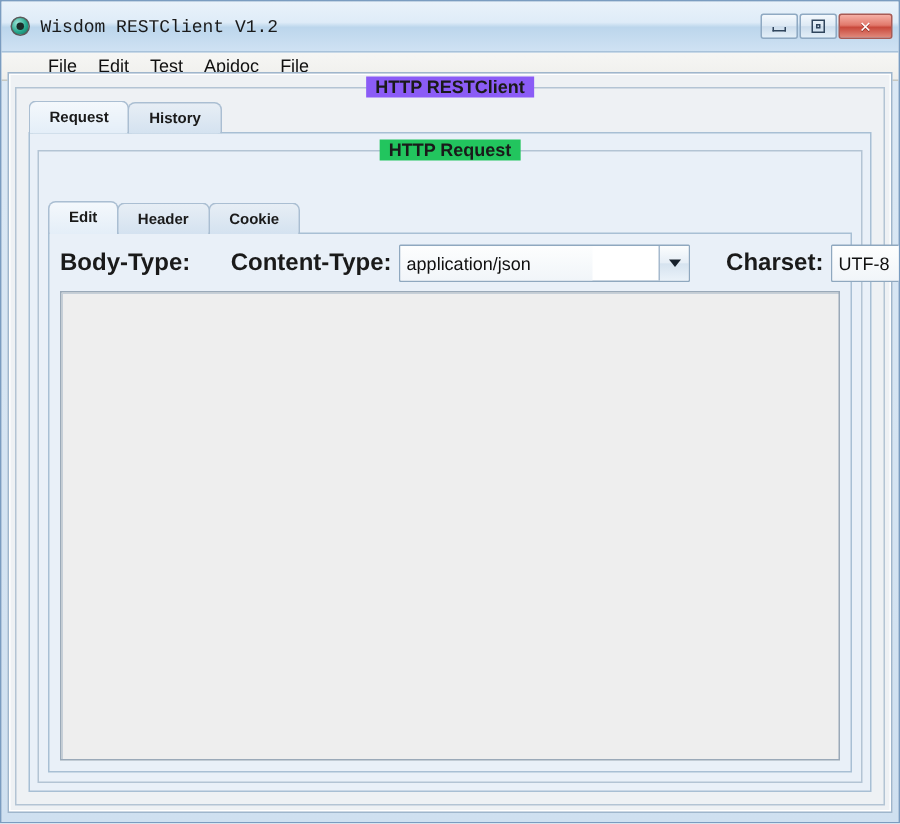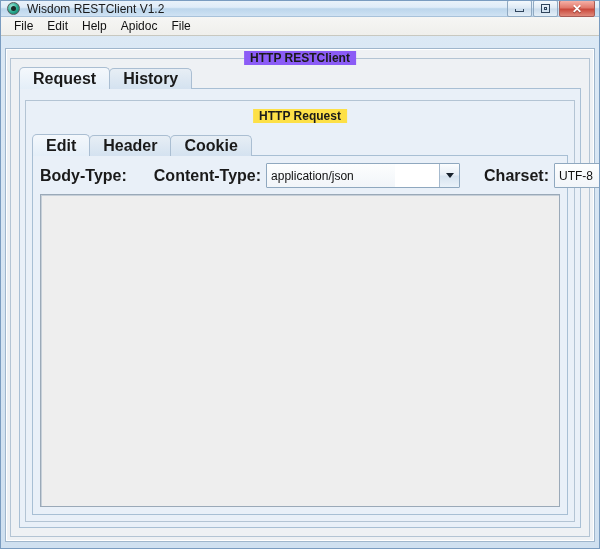--- a/index.html
+++ b/index.html
@@ -20,28 +20,29 @@
     height: 549px;
     box-sizing: border-box;
     background: linear-gradient(to bottom, #dce9f5 0%, #cfe0f0 100%);
     border: 1px solid #7a9cc0;
     overflow: hidden;
   }
 
   
   .titlebar {
     position: relative;
-    height: 16px;
+    height: 34px;
     box-sizing: border-box;
     background: linear-gradient(to bottom,
         #e9f2fa 0%, #dfecf8 42%, #bcd6ec 52%, #cfe2f3 100%);
     border-bottom: 1px solid #a8c2da;
     display: flex;
     align-items: center;
     padding: 0 2px 0 6px;
+    font-family: Liberation Mono, monospace;
   }
   .app-icon {
     width: 13px;
     height: 13px;
     border-radius: 50%;
     background: radial-gradient(circle at 35% 32%, #9fe6d8 0%, #27a88e 55%, #0f6e5c 100%);
     border: 1px solid #5a5a5a;
     box-sizing: border-box;
     position: relative;
     flex: 0 0 auto;
@@ -115,21 +116,21 @@
     text-shadow: 0 1px 0 #8e2f25;
   }
 
   
   .menubar {
     height: 19px;
     box-sizing: border-box;
     background: linear-gradient(to bottom, #f6f6f4 0%, #efefec 100%);
     border-bottom: 1px solid #c8c8c0;
     display: flex;
-    padding-left: 6px;
+    padding-left: 24px;
   }
   .menu-item {
     padding: 2px 7px;
     font-size: 12px;
     color: #101010;
     cursor: default;
     white-space: nowrap;
   }
 
   
@@ -185,21 +186,21 @@
     align-items: flex-end;
     z-index: 3;
   }
   .tab {
     position: relative;
     height: 21px;
     box-sizing: border-box;
     padding: 0 13px;
     display: flex;
     align-items: center;
-    font-size: 16px;
+    font-size: 10px;
     font-weight: bold;
     color: #1a1a1a;
     background: linear-gradient(to bottom, #e7eef5 0%, #d4e2f0 100%);
     border: 1px solid #aabed2;
     border-bottom: none;
     border-radius: 5px 5px 0 0;
     margin-right: -1px;
   }
   .tab.selected {
     background: linear-gradient(to bottom, #f4f8fc 0%, #e4eef8 100%);
@@ -220,21 +221,21 @@
 
   
   .request-group {
     position: absolute;
     left: 5px;
     top: 11px;
     right: 5px;
     bottom: 5px;
     background: #e9f0f8;
   }
-  .request-group > .group-title { background: #fde047; margin-top: 16px; }
+  .request-group > .group-title { background: #22c55e; }
 
   
   .url-row {
     position: absolute;
     left: 6px;
     top: 7px;
     right: 6px;
     height: 25px;
     display: flex;
     align-items: center;
@@ -407,21 +408,21 @@
       </div>
       <div class="win-btn close">
         <span class="glyph-x">✕</span>
       </div>
     </div>
   </div>
 
   <div class="menubar">
     <div class="menu-item">File</div>
     <div class="menu-item">Edit</div>
-    <div class="menu-item">Help</div>
+    <div class="menu-item">Test</div>
     <div class="menu-item">Apidoc</div>
     <div class="menu-item">File</div>
   </div>
 
   <div class="content-frame">
 
     <div class="group outer-group">
       <div class="group-title">HTTP RESTClient</div>
 
       <div class="tabstrip">

